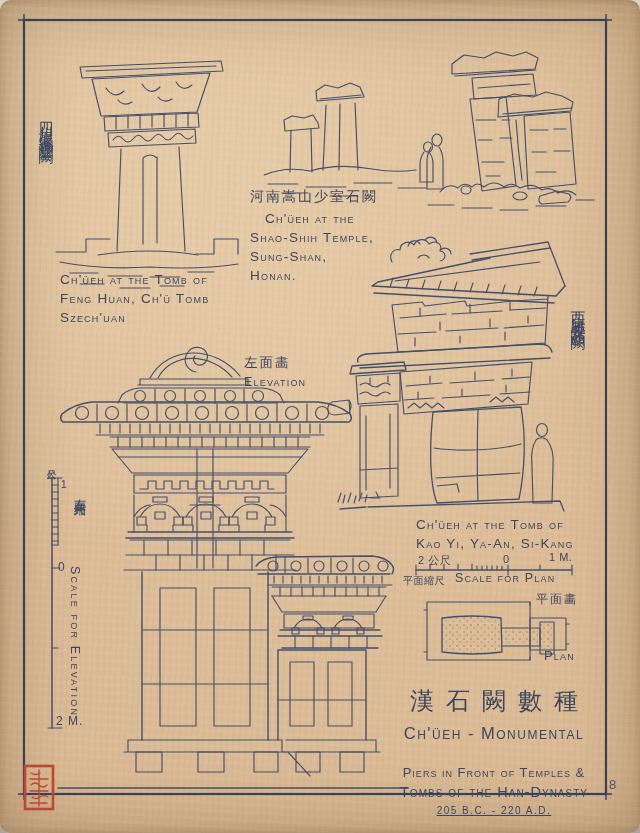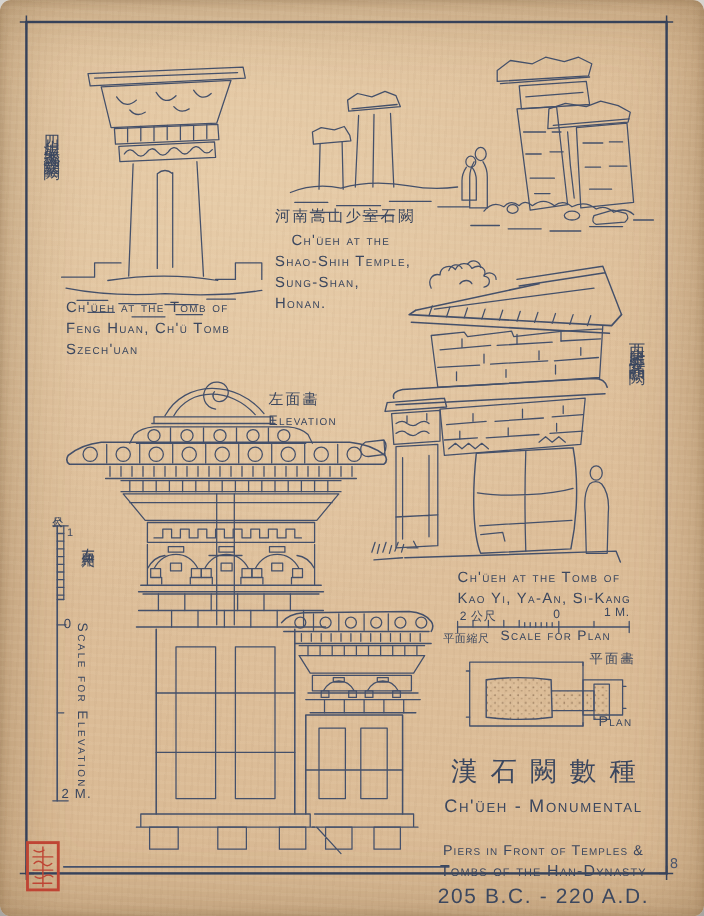--- a/index.html
+++ b/index.html
@@ -27,21 +27,21 @@
   .cap .indent{margin-left:15px;}
   .cjk{letter-spacing:2px;}
   .cjkv{writing-mode:vertical-rl;text-orientation:upright;letter-spacing:4px;}
   .latv{writing-mode:vertical-rl;font-variant:small-caps;letter-spacing:2.2px;}
   .tiny{font-size:10px;letter-spacing:.5px;}
   .title-block{left:378px;top:685px;width:232px;text-align:center;white-space:normal;}
   .title-cjk{font-size:24px;letter-spacing:12px;padding-left:12px;font-weight:500;}
   .title-l1{font-variant:small-caps;font-size:16.5px;letter-spacing:1.5px;margin-top:7px;}
   .title-l2{font-variant:small-caps;font-size:13px;letter-spacing:1px;margin-top:22px;}
   .title-l3{font-variant:small-caps;font-size:14.5px;letter-spacing:1px;margin-top:4px;}
-  .title-l4{font-variant:small-caps;font-size:19px;letter-spacing:1.5px;margin-top:5px;}
+  .title-l4{font-variant:small-caps;font-size:10px;letter-spacing:1.5px;margin-top:5px;text-decoration:underline;}
 </style>
 </head>
 <body>
 
 <div class="plate">
 
   <svg class="art" width="640" height="833" viewBox="0 0 640 833">
     <defs>
       <pattern id="stip" width="7" height="7" patternUnits="userSpaceOnUse">
         <circle cx="2" cy="2" r="0.8" fill="rgba(110,82,56,.6)"></circle>

